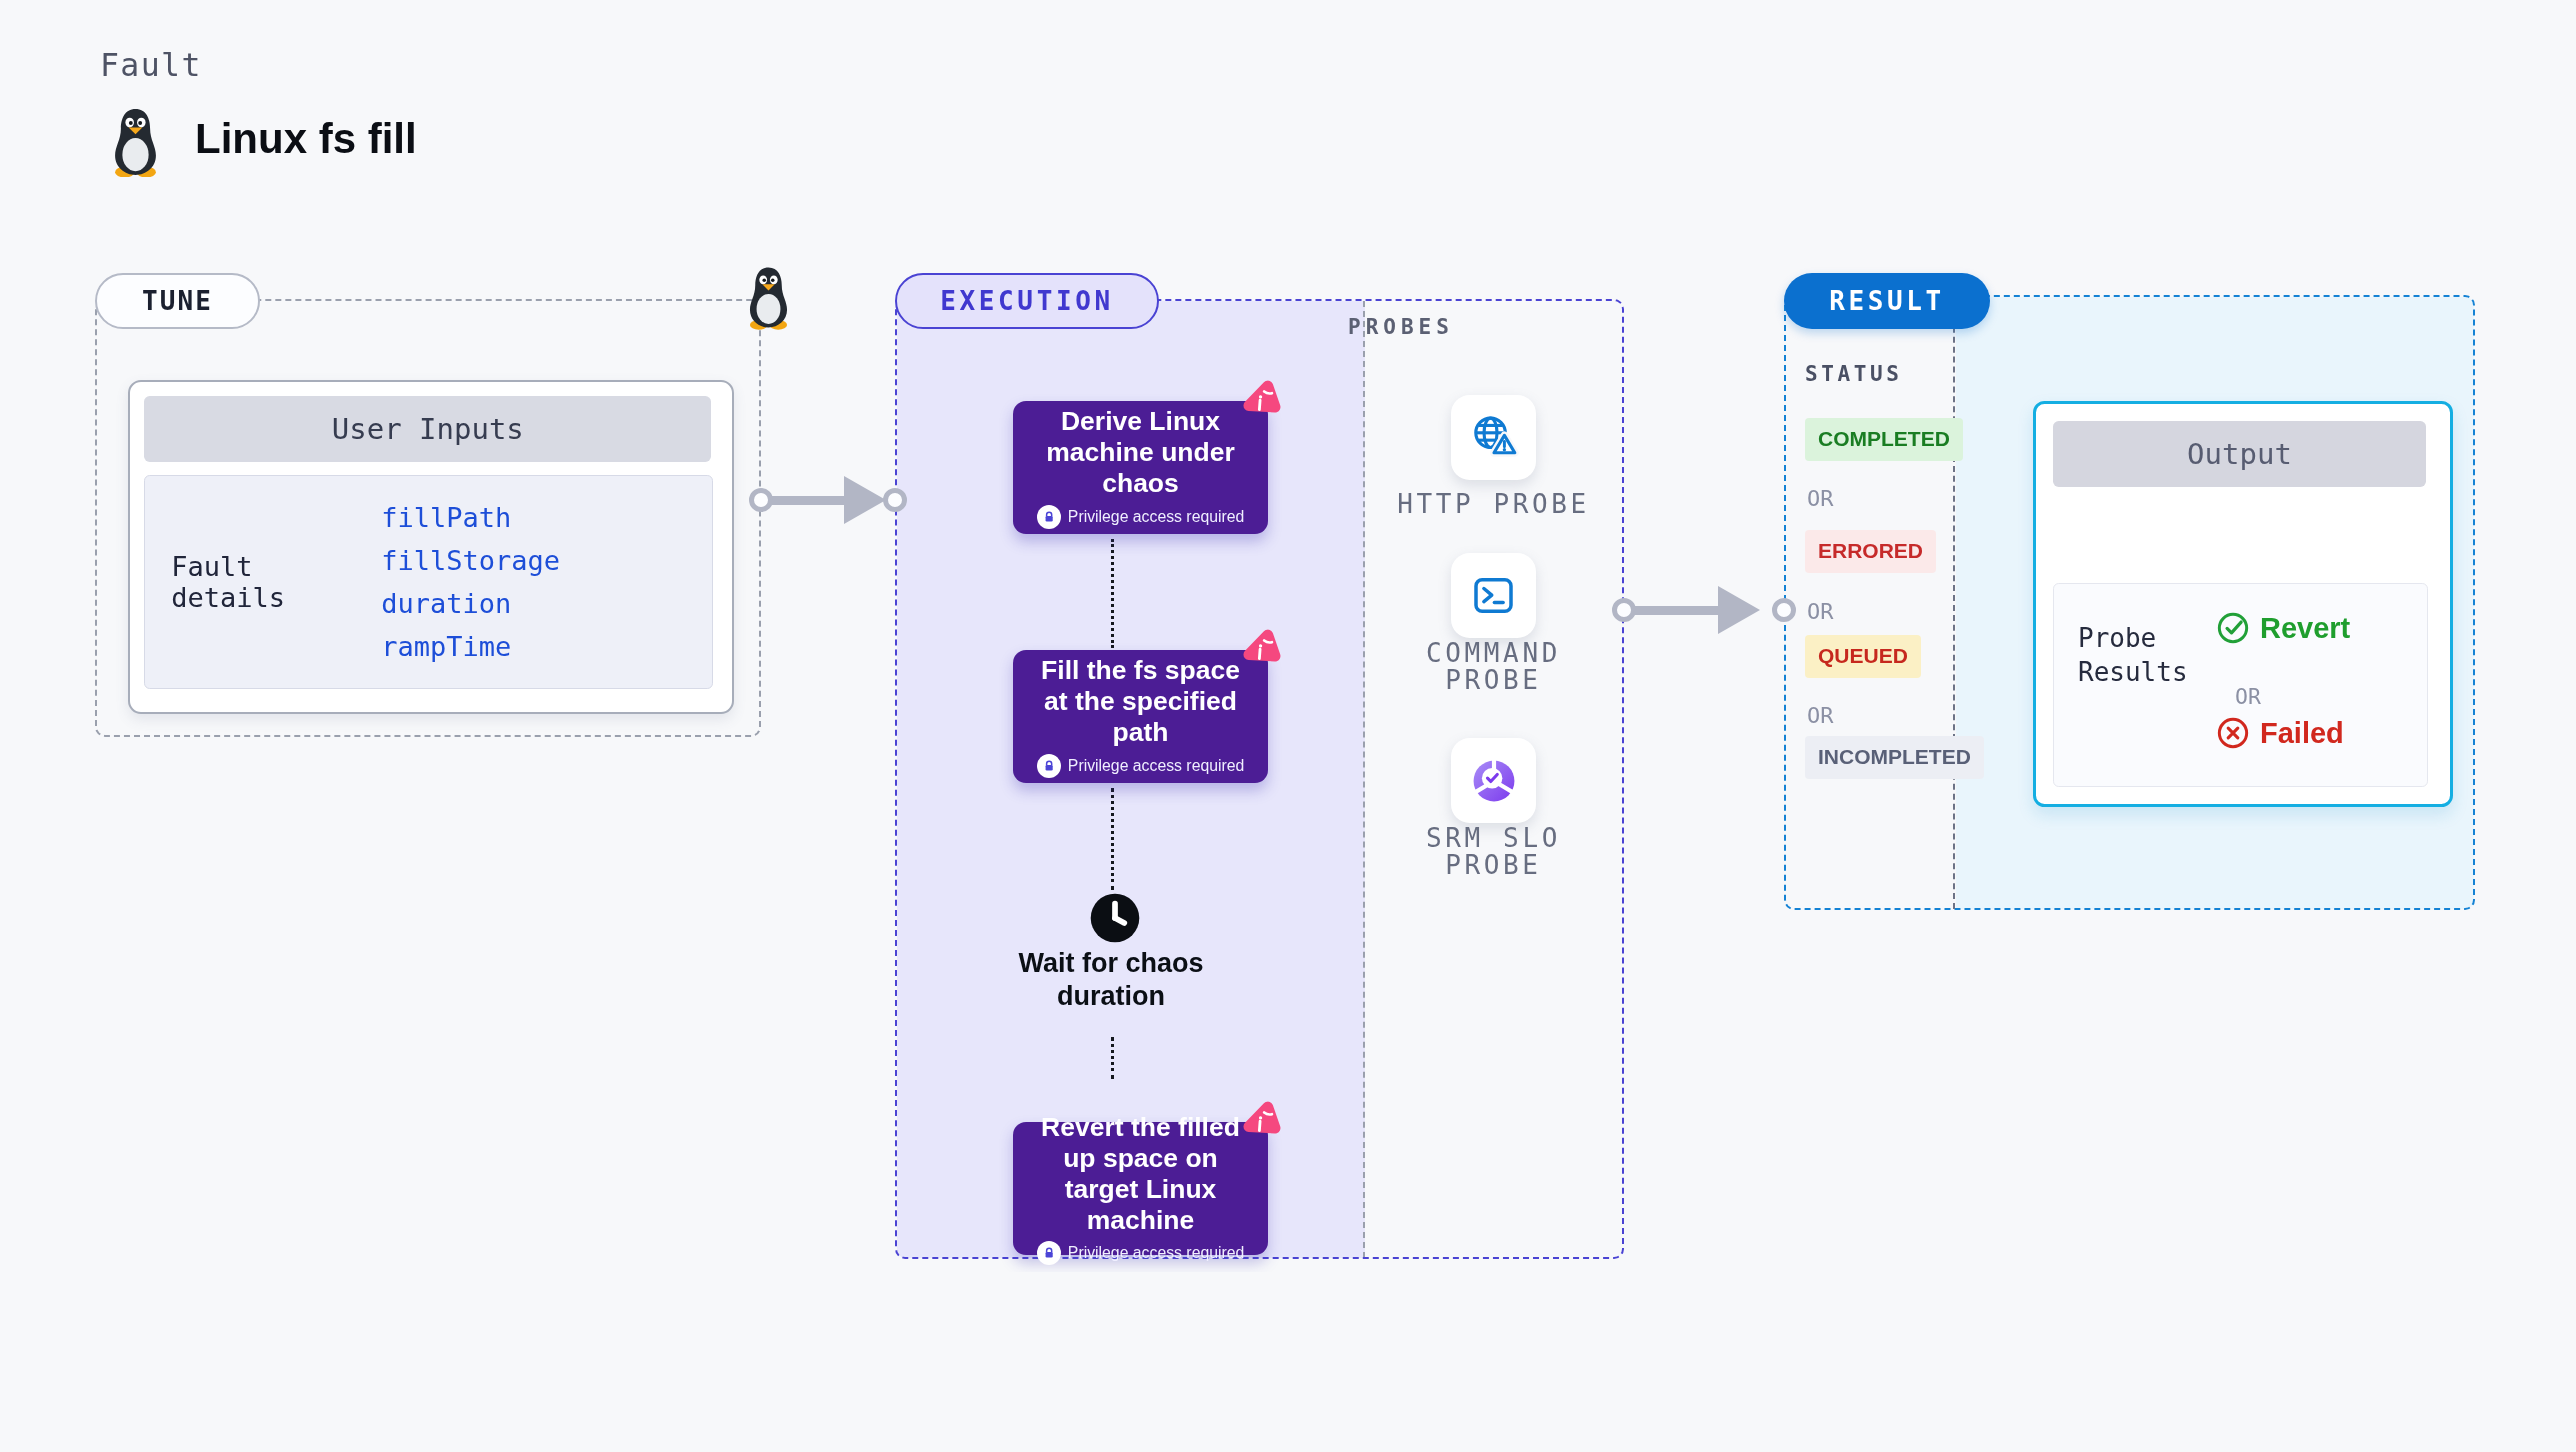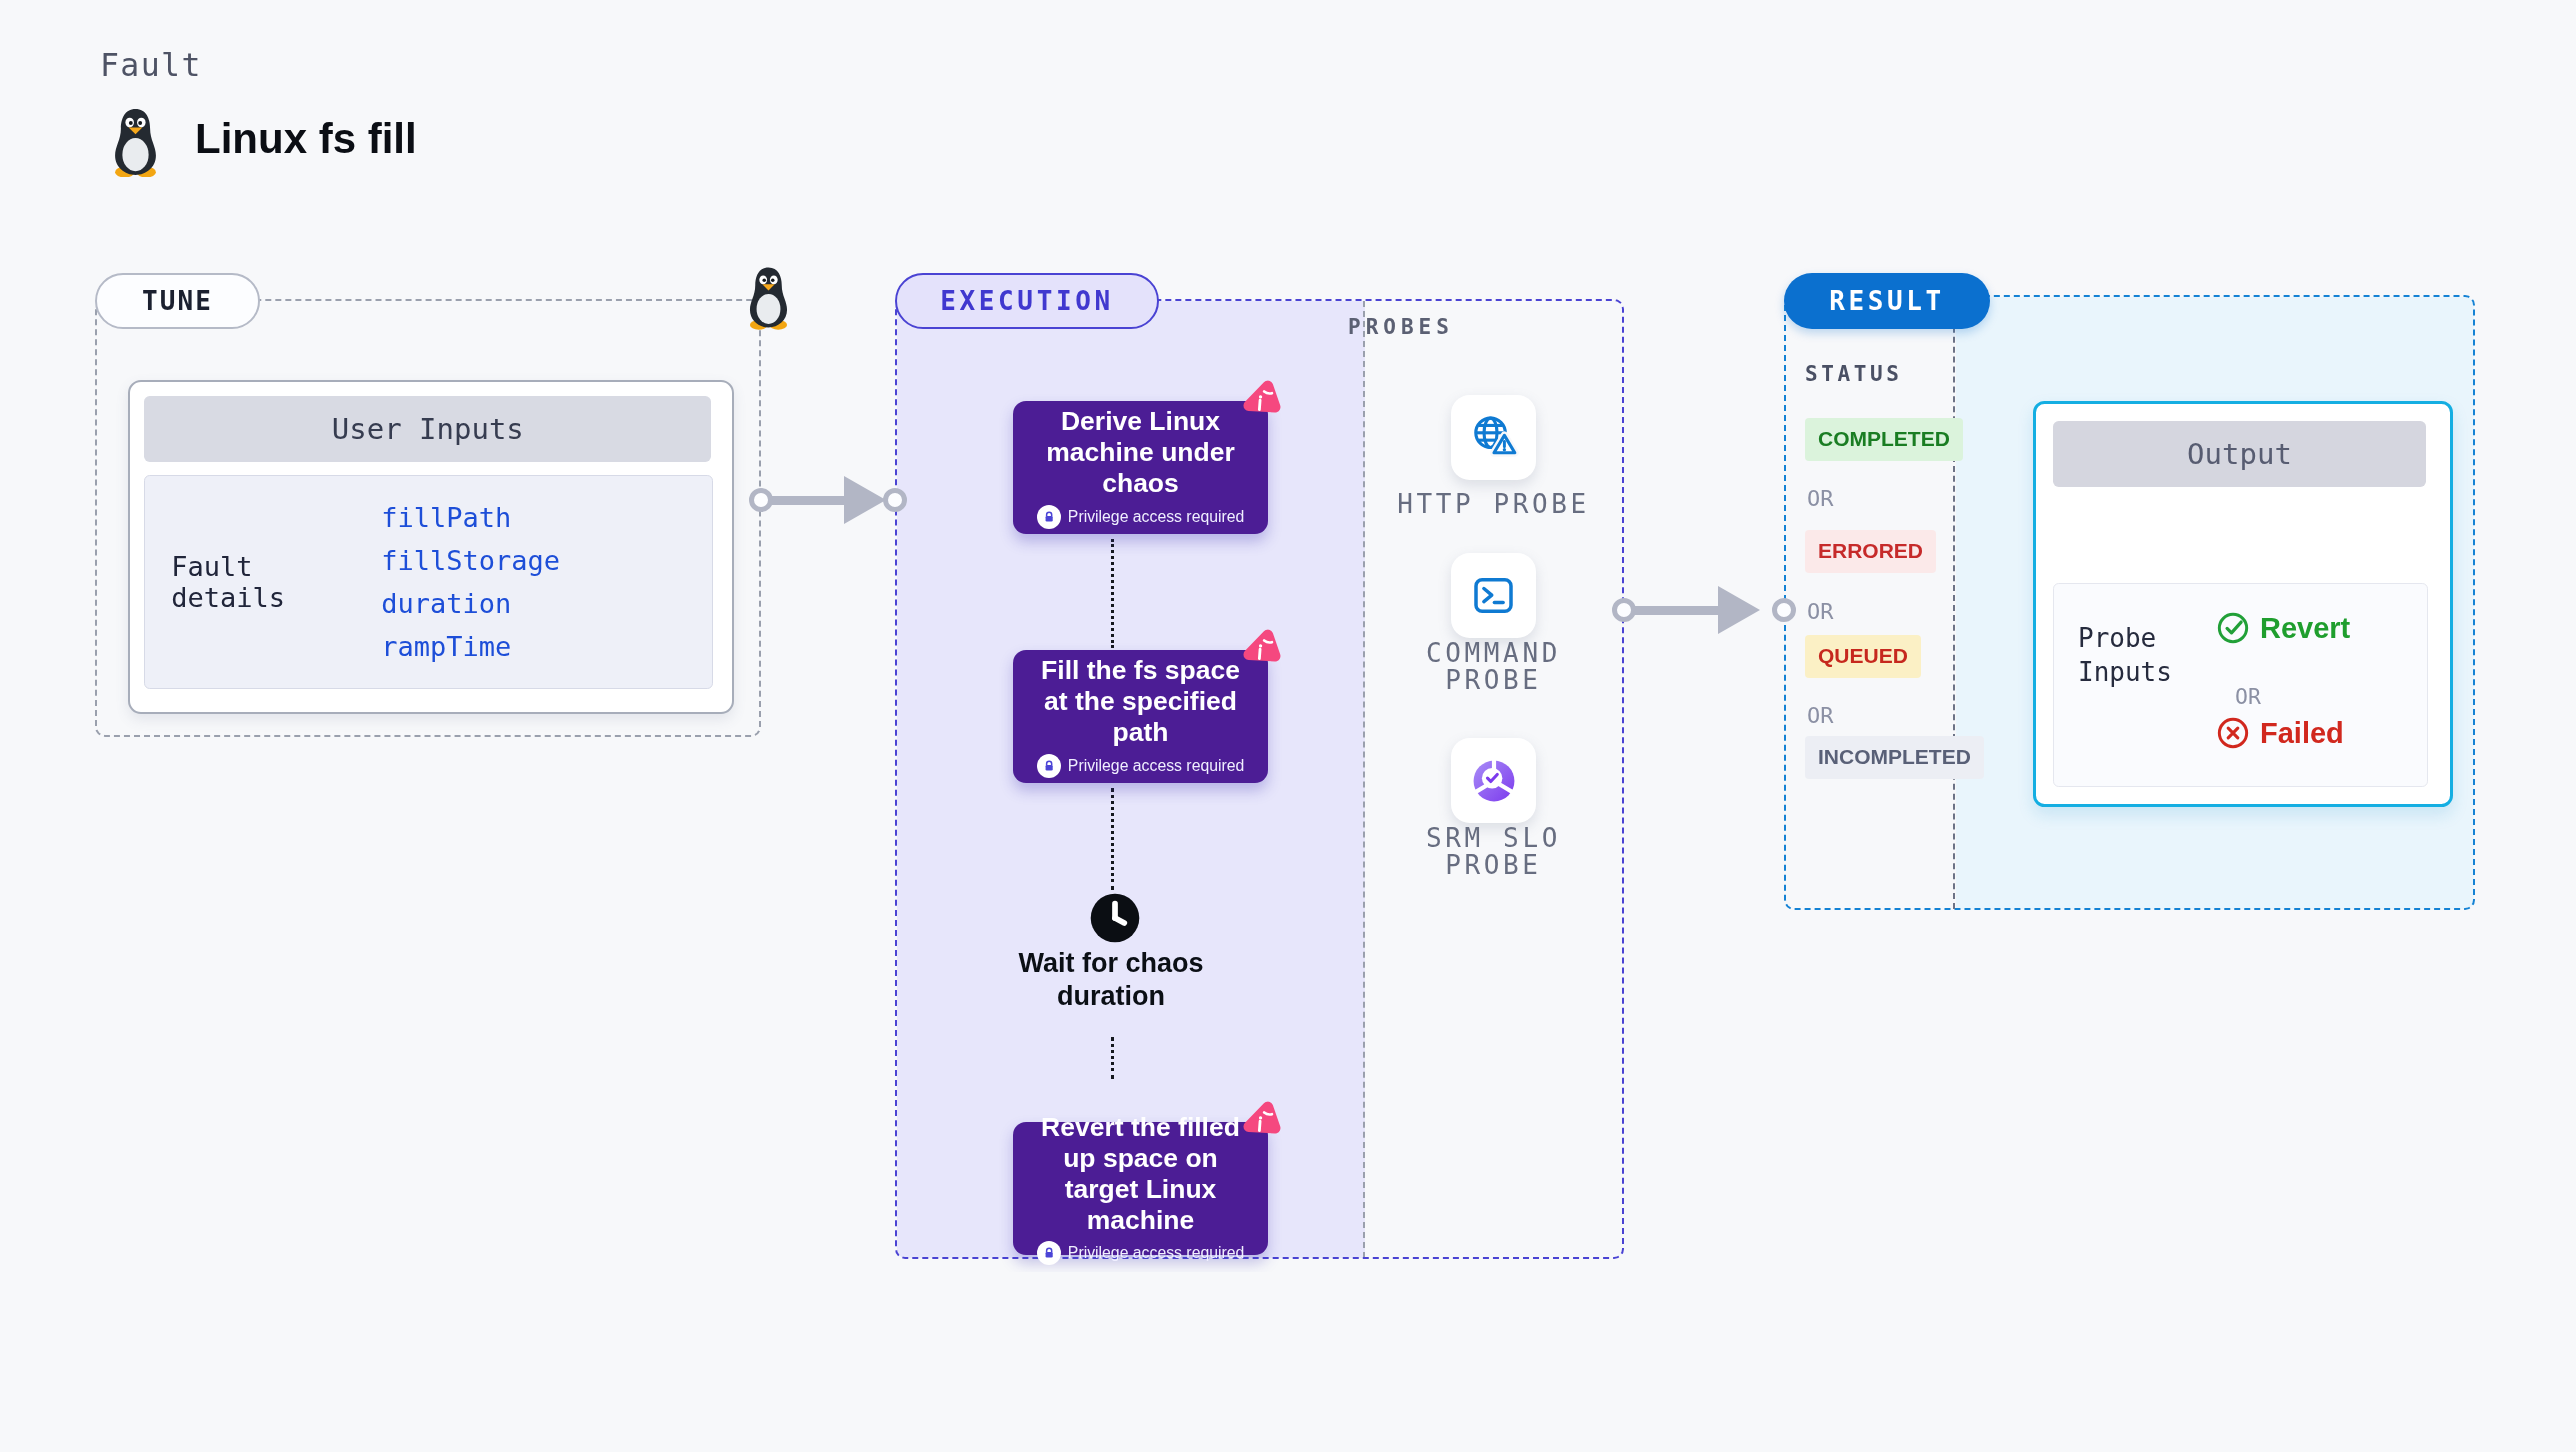--- a/index.html
+++ b/index.html
@@ -287,21 +287,21 @@
   <div class="or" style="top:599px;">OR</div>
   <div class="sbadge st-queued" style="top:635px;">QUEUED</div>
   <div class="or" style="top:703px;">OR</div>
   <div class="sbadge st-incompleted" style="top:736px;">INCOMPLETED</div>
 
   <div class="out-card">
     <div class="out-header">Output</div>
 
 
     <div class="out-row row-probe">
-      <span class="out-label pr-label">Probe Inputs</span>
+      <span class="out-label pr-label">Probe Results</span>
 
       <div class="passline">
         <svg width="34" height="34" viewBox="0 0 46 46">
           <circle cx="23" cy="23" r="18.5" stroke="#21a038" stroke-width="4" fill="none"></circle>
           <path d="M15 23.5 l6 6 L34 15" stroke="#21a038" stroke-width="4.4" fill="none" stroke-linecap="round" stroke-linejoin="round"></path>
         </svg>
         <span>Revert</span>
       </div>
 
       <div class="out-or">OR</div>

